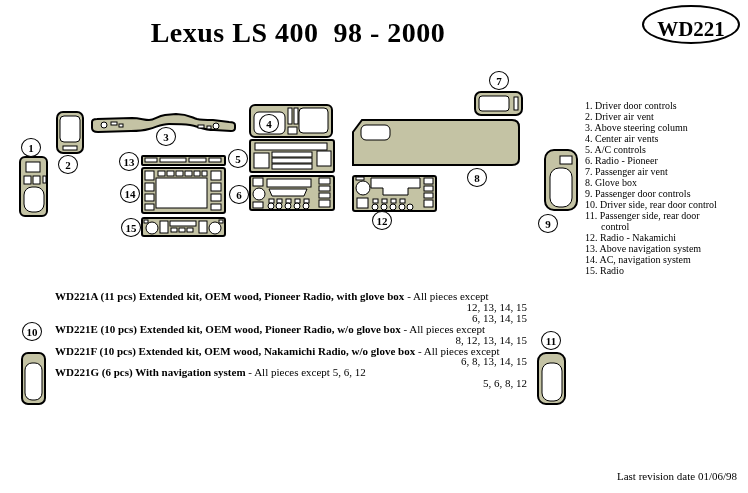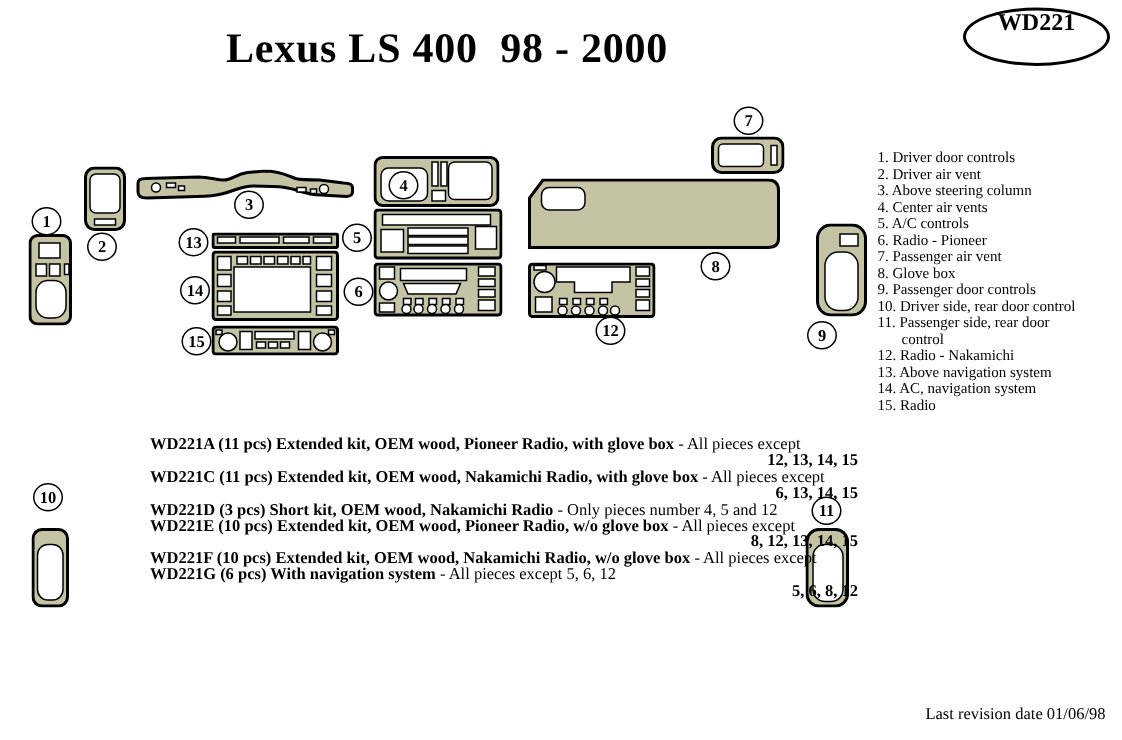--- a/index.html
+++ b/index.html
@@ -2,31 +2,31 @@
 <html style="--wood: #c4c3a4;"><head>
 <meta charset="utf-8">
 <style>
   html,body { margin:0; padding:0; background:#fff; }
   .page { position:relative; width:748px; height:493px; background:#ffffff;
           font-family:"Liberation Serif", serif; color:#000; overflow:hidden; }
   .abs { position:absolute; }
   .title { top:17px; left:0; width:596px; text-align:center; font-size:28px;
            font-weight:bold; white-space:pre; letter-spacing:0.5px; }
   .part-oval { left:642px; top:5px; width:94px; height:35px; border:2px solid #000;
-               border-radius:50%; display:flex; align-items:flex-start; justify-content:center;
-               font-weight:bold; font-size:16px; background:#fff; }
+               border-radius:50%; display:flex; align-items:flex-end; justify-content:center;
+               font-weight:bold; font-size:21px; background:#fff; }
   .legend { left:585px; top:100px; width:165px; font-size:10px; line-height:11px; }
   .legend-line { white-space:nowrap; }
   .legend-line.indent { padding-left:16px; }
   .callout { position:absolute; width:20px; height:19px; border:1.5px solid #000;
              border-radius:50%; background:#fff; display:flex; align-items:center;
              justify-content:center; font-size:11px; font-weight:bold; z-index:5;
              box-sizing:border-box; }
-  .kits { left:55px; top:291px; width:472px; font-size:11px; line-height:10.9px;margin-left:45px; }
-  .kit-cont { text-align:right;font-weight:bold; }
+  .kits { left:55px; top:291px; width:472px; font-size:11px; line-height:10.9px; }
+  .kit-cont { text-align:right; }
   .footer { right:11px; top:470px; font-size:11px;text-align:right; }
   .piece { position:absolute; }
   svg .wd  { fill:var(--wood,#c4c3a4); stroke:#000; stroke-width:2; }
   svg .cut { fill:#ffffff; stroke:#000; stroke-width:1; }
 </style>
 </head>
 <body>
 
 <div class="page">
 
@@ -195,21 +195,21 @@
   <div class="callout" style="left:58px;top:155px">2</div>
   <div class="callout" style="left:156px;top:127px">3</div>
   <div class="callout" style="left:259px;top:114px">4</div>
   <div class="callout" style="left:228px;top:149px">5</div>
   <div class="callout" style="left:229px;top:185px">6</div>
   <div class="callout" style="left:489px;top:71px">7</div>
   <div class="callout" style="left:467px;top:168px">8</div>
   <div class="callout" style="left:538px;top:214px">9</div>
   <div class="callout" style="left:22px;top:322px">10</div>
   <div class="callout" style="left:541px;top:331px">11</div>
-  <div class="callout" style="left:397px;top:211px">12</div>
+  <div class="callout" style="left:372px;top:211px">12</div>
   <div class="callout" style="left:119px;top:152px">13</div>
   <div class="callout" style="left:120px;top:184px">14</div>
   <div class="callout" style="left:121px;top:218px">15</div>
 
   <div class="abs legend">
     <div class="legend-line">1. Driver door controls</div>
     <div class="legend-line">2. Driver air vent</div>
     <div class="legend-line">3. Above steering column</div>
     <div class="legend-line">4. Center air vents</div>
     <div class="legend-line">5. A/C controls</div>
@@ -222,25 +222,24 @@
     <div class="legend-line indent">control</div>
     <div class="legend-line">12. Radio - Nakamichi</div>
     <div class="legend-line">13. Above navigation system</div>
     <div class="legend-line">14. AC, navigation system</div>
     <div class="legend-line">15. Radio</div>
   </div>
 
   <div class="abs kits">
     <div class="kit-line"><b>WD221A (11 pcs) Extended kit, OEM wood, Pioneer Radio, with glove box</b><span> - All pieces except</span></div>
     <div class="kit-cont">12, 13, 14, 15</div>
-    <div class="kit-line"><b>WD221C (11 pcs) Extended kit, OEM wood, Nakamichi Radio, with glove box</b><span> - All pieces except</span></div>
     <div class="kit-cont">6, 13, 14, 15</div>
-    <div class="kit-line"><b>WD221D (3 pcs) Short kit, OEM wood, Nakamichi Radio</b><span> - Only pieces number 4, 5 and 12</span></div>
     <div class="kit-line"><b>WD221E (10 pcs) Extended kit, OEM wood, Pioneer Radio, w/o glove box</b><span> - All pieces except</span></div>
     <div class="kit-cont">8, 12, 13, 14, 15</div>
     <div class="kit-line"><b>WD221F (10 pcs) Extended kit, OEM wood, Nakamichi Radio, w/o glove box</b><span> - All pieces except</span></div>
+    <div class="kit-cont">6, 8, 13, 14, 15</div>
     <div class="kit-line"><b>WD221G (6 pcs) With navigation system</b><span> - All pieces except 5, 6, 12</span></div>
     <div class="kit-cont">5, 6, 8, 12</div>
   </div>
 
   <div class="abs footer">Last revision date 01/06/98</div>
 
 </div>
 
 </body></html>

